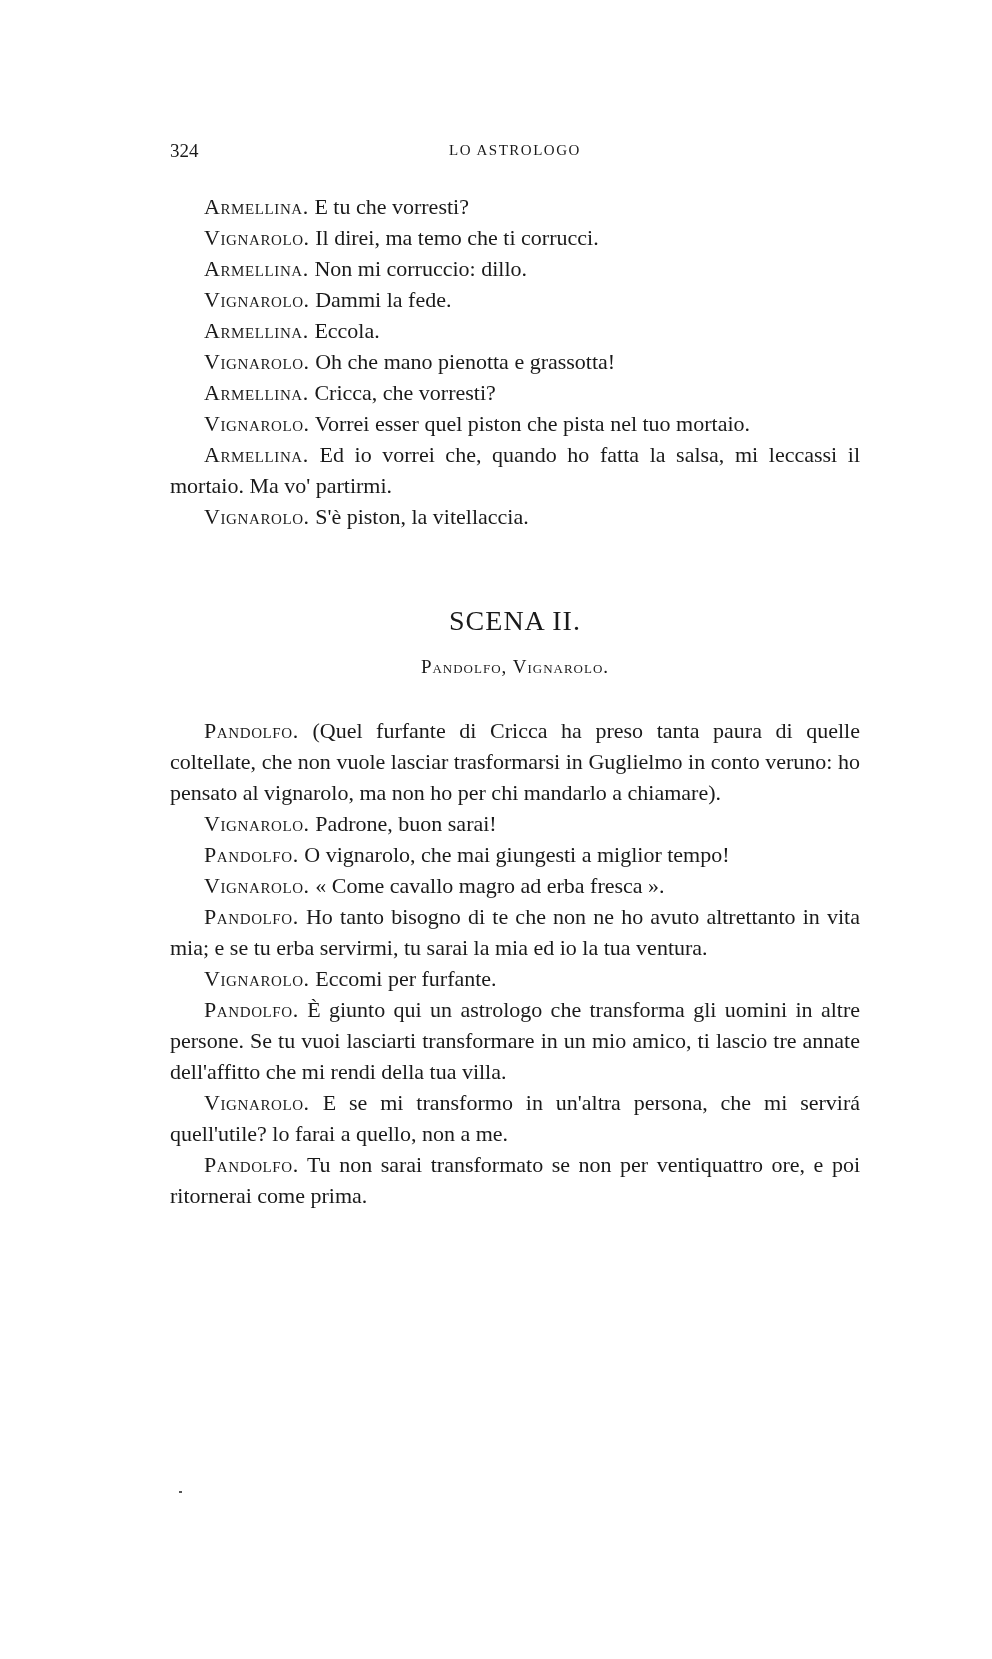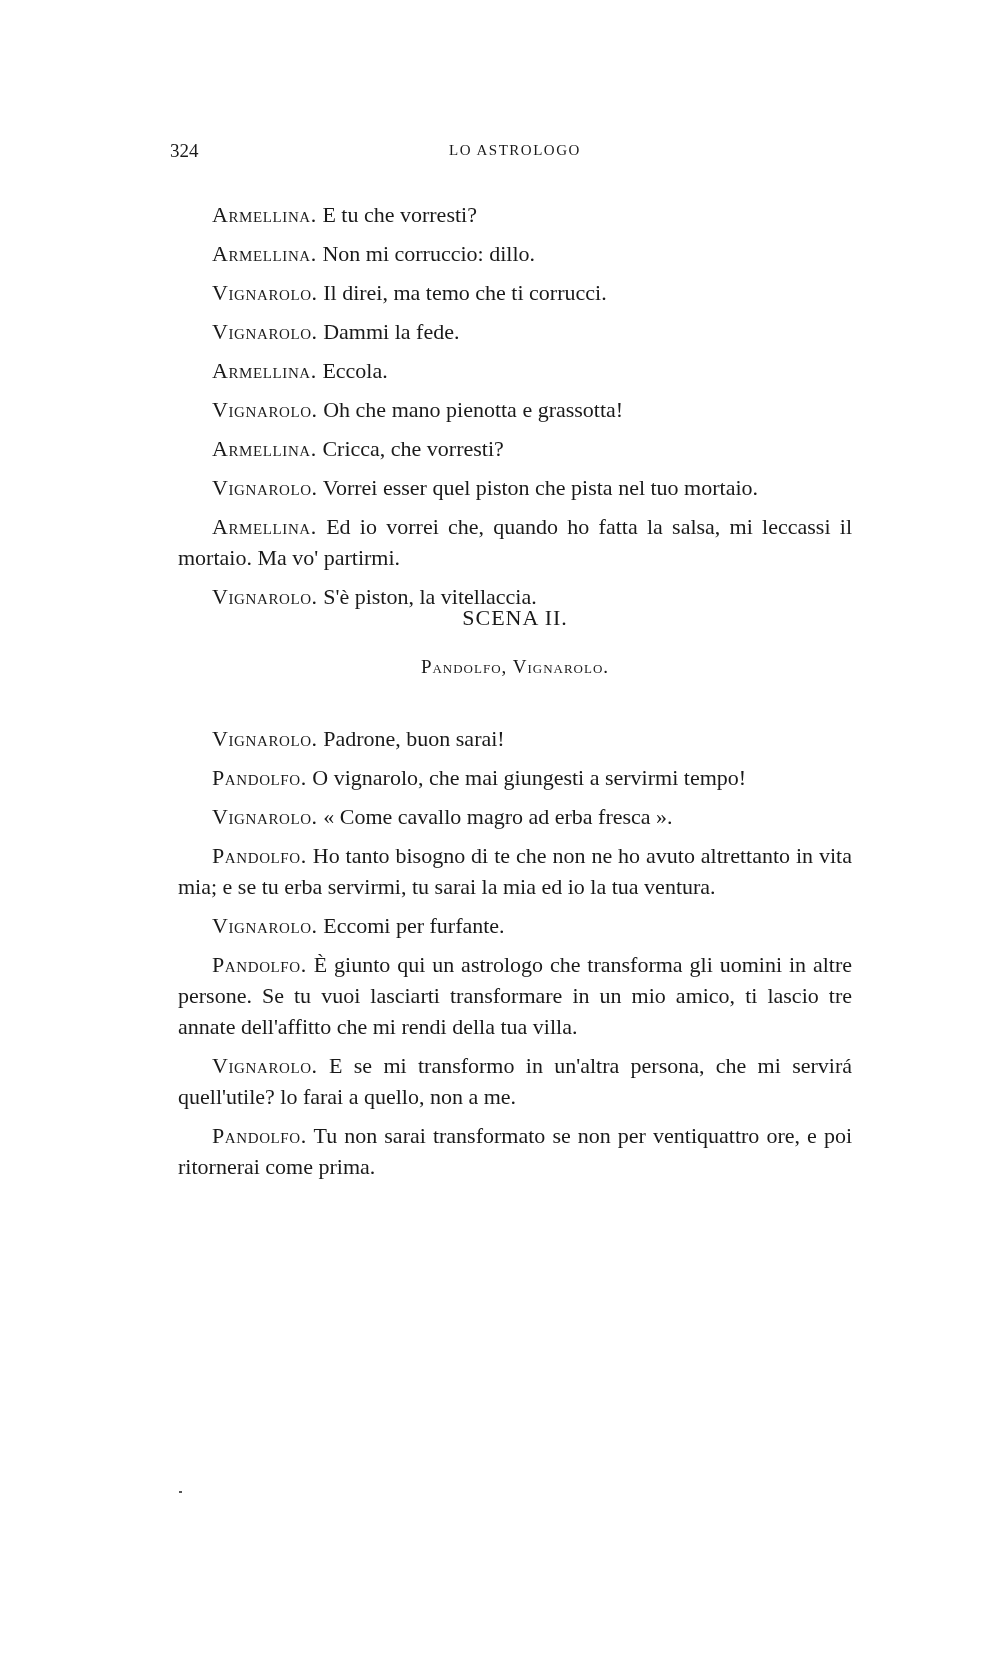--- a/index.html
+++ b/index.html
@@ -18,64 +18,65 @@
       position: absolute; left: 0; right: 0; top: 2px; text-align: center;
       font-size: 15px; letter-spacing: 1.5px;
     }
     .text-block {
       position: absolute; left: 170px; width: 690px;
       font-size: 22px; line-height: 31px;
     }
     #block-a { top: 191px; }
     #block-b { top: 715px; }
     .para {
-      margin: 8px; text-indent: 34px; text-align: justify; text-align-last: left;
+      margin: 0; text-indent: 34px; text-align: justify; text-align-last: left;
     }
     .speaker {
       font-variant: small-caps; letter-spacing: 0.6px;
     }
     .scene-title {
       position: absolute; top: 605px; left: 170px; width: 690px; text-align: center;
-      font-size: 22px; letter-spacing: 1px;
+      font-size: 28px; letter-spacing: 1px;
     }
     .scene-characters {
       position: absolute; top: 656px; left: 170px; width: 690px; text-align: center;
       font-size: 19px; font-variant: small-caps; letter-spacing: 1px;
     }
     .speck {
       position: absolute; left: 179px; top: 1491px; width: 3px; height: 2px; background: #555;
     }
   </style>
 </head>
 <body>
 
 <div class="page-header">
   <span class="page-number">324</span>
   <div class="running-title">LO ASTROLOGO</div>
 </div>
 
 <div class="text-block" id="block-a">
   <p class="para"><span class="speaker">Armellina.</span> <span>E tu che vorresti?</span></p>
+  <p class="para"><span class="speaker">Vignarolo.</span> <span>Il direi, ma temo che ti corrucci.</span></p>
   <p class="para"><span class="speaker">Armellina.</span> <span>Non mi corruccio: dillo.</span></p>
-  <p class="para"><span class="speaker">Vignarolo.</span> <span>Il direi, ma temo che ti corrucci.</span></p>
   <p class="para"><span class="speaker">Vignarolo.</span> <span>Dammi la fede.</span></p>
   <p class="para"><span class="speaker">Armellina.</span> <span>Eccola.</span></p>
   <p class="para"><span class="speaker">Vignarolo.</span> <span>Oh che mano pienotta e grassotta!</span></p>
   <p class="para"><span class="speaker">Armellina.</span> <span>Cricca, che vorresti?</span></p>
   <p class="para"><span class="speaker">Vignarolo.</span> <span>Vorrei esser quel piston che pista nel tuo mortaio.</span></p>
   <p class="para"><span class="speaker">Armellina.</span> <span>Ed io vorrei che, quando ho fatta la salsa, mi leccassi il mortaio. Ma vo' partirmi.</span></p>
   <p class="para"><span class="speaker">Vignarolo.</span> <span>S'è piston, la vitellaccia.</span></p>
 </div>
 
 <div class="scene-title">SCENA II.</div>
 <div class="scene-characters">Pandolfo, Vignarolo.</div>
 
 <div class="text-block" id="block-b">
+  <p class="para"><span class="speaker">Pandolfo.</span> <span>(Quel furfante di Cricca ha preso tanta paura di quelle coltellate, che non vuole lasciar trasformarsi in Guglielmo in conto veruno: ho pensato al vignarolo, ma non ho per chi mandarlo a chiamare).</span></p>
   <p class="para"><span class="speaker">Vignarolo.</span> <span>Padrone, buon sarai!</span></p>
-  <p class="para"><span class="speaker">Pandolfo.</span> <span>O vignarolo, che mai giungesti a servirmi tempo!</span></p>
+  <p class="para"><span class="speaker">Pandolfo.</span> <span>O vignarolo, che mai giungesti a miglior tempo!</span></p>
   <p class="para"><span class="speaker">Vignarolo.</span> <span>« Come cavallo magro ad erba fresca ».</span></p>
   <p class="para"><span class="speaker">Pandolfo.</span> <span>Ho tanto bisogno di te che non ne ho avuto altrettanto in vita mia; e se tu erba servirmi, tu sarai la mia ed io la tua ventura.</span></p>
   <p class="para"><span class="speaker">Vignarolo.</span> <span>Eccomi per furfante.</span></p>
   <p class="para"><span class="speaker">Pandolfo.</span> <span>È giunto qui un astrologo che transforma gli uomini in altre persone. Se tu vuoi lasciarti transformare in un mio amico, ti lascio tre annate dell'affitto che mi rendi della tua villa.</span></p>
   <p class="para"><span class="speaker">Vignarolo.</span> <span>E se mi transformo in un'altra persona, che mi servirá quell'utile? lo farai a quello, non a me.</span></p>
   <p class="para"><span class="speaker">Pandolfo.</span> <span>Tu non sarai transformato se non per ventiquattro ore, e poi ritornerai come prima.</span></p>
 </div>
 
 <div class="speck"></div>
 

